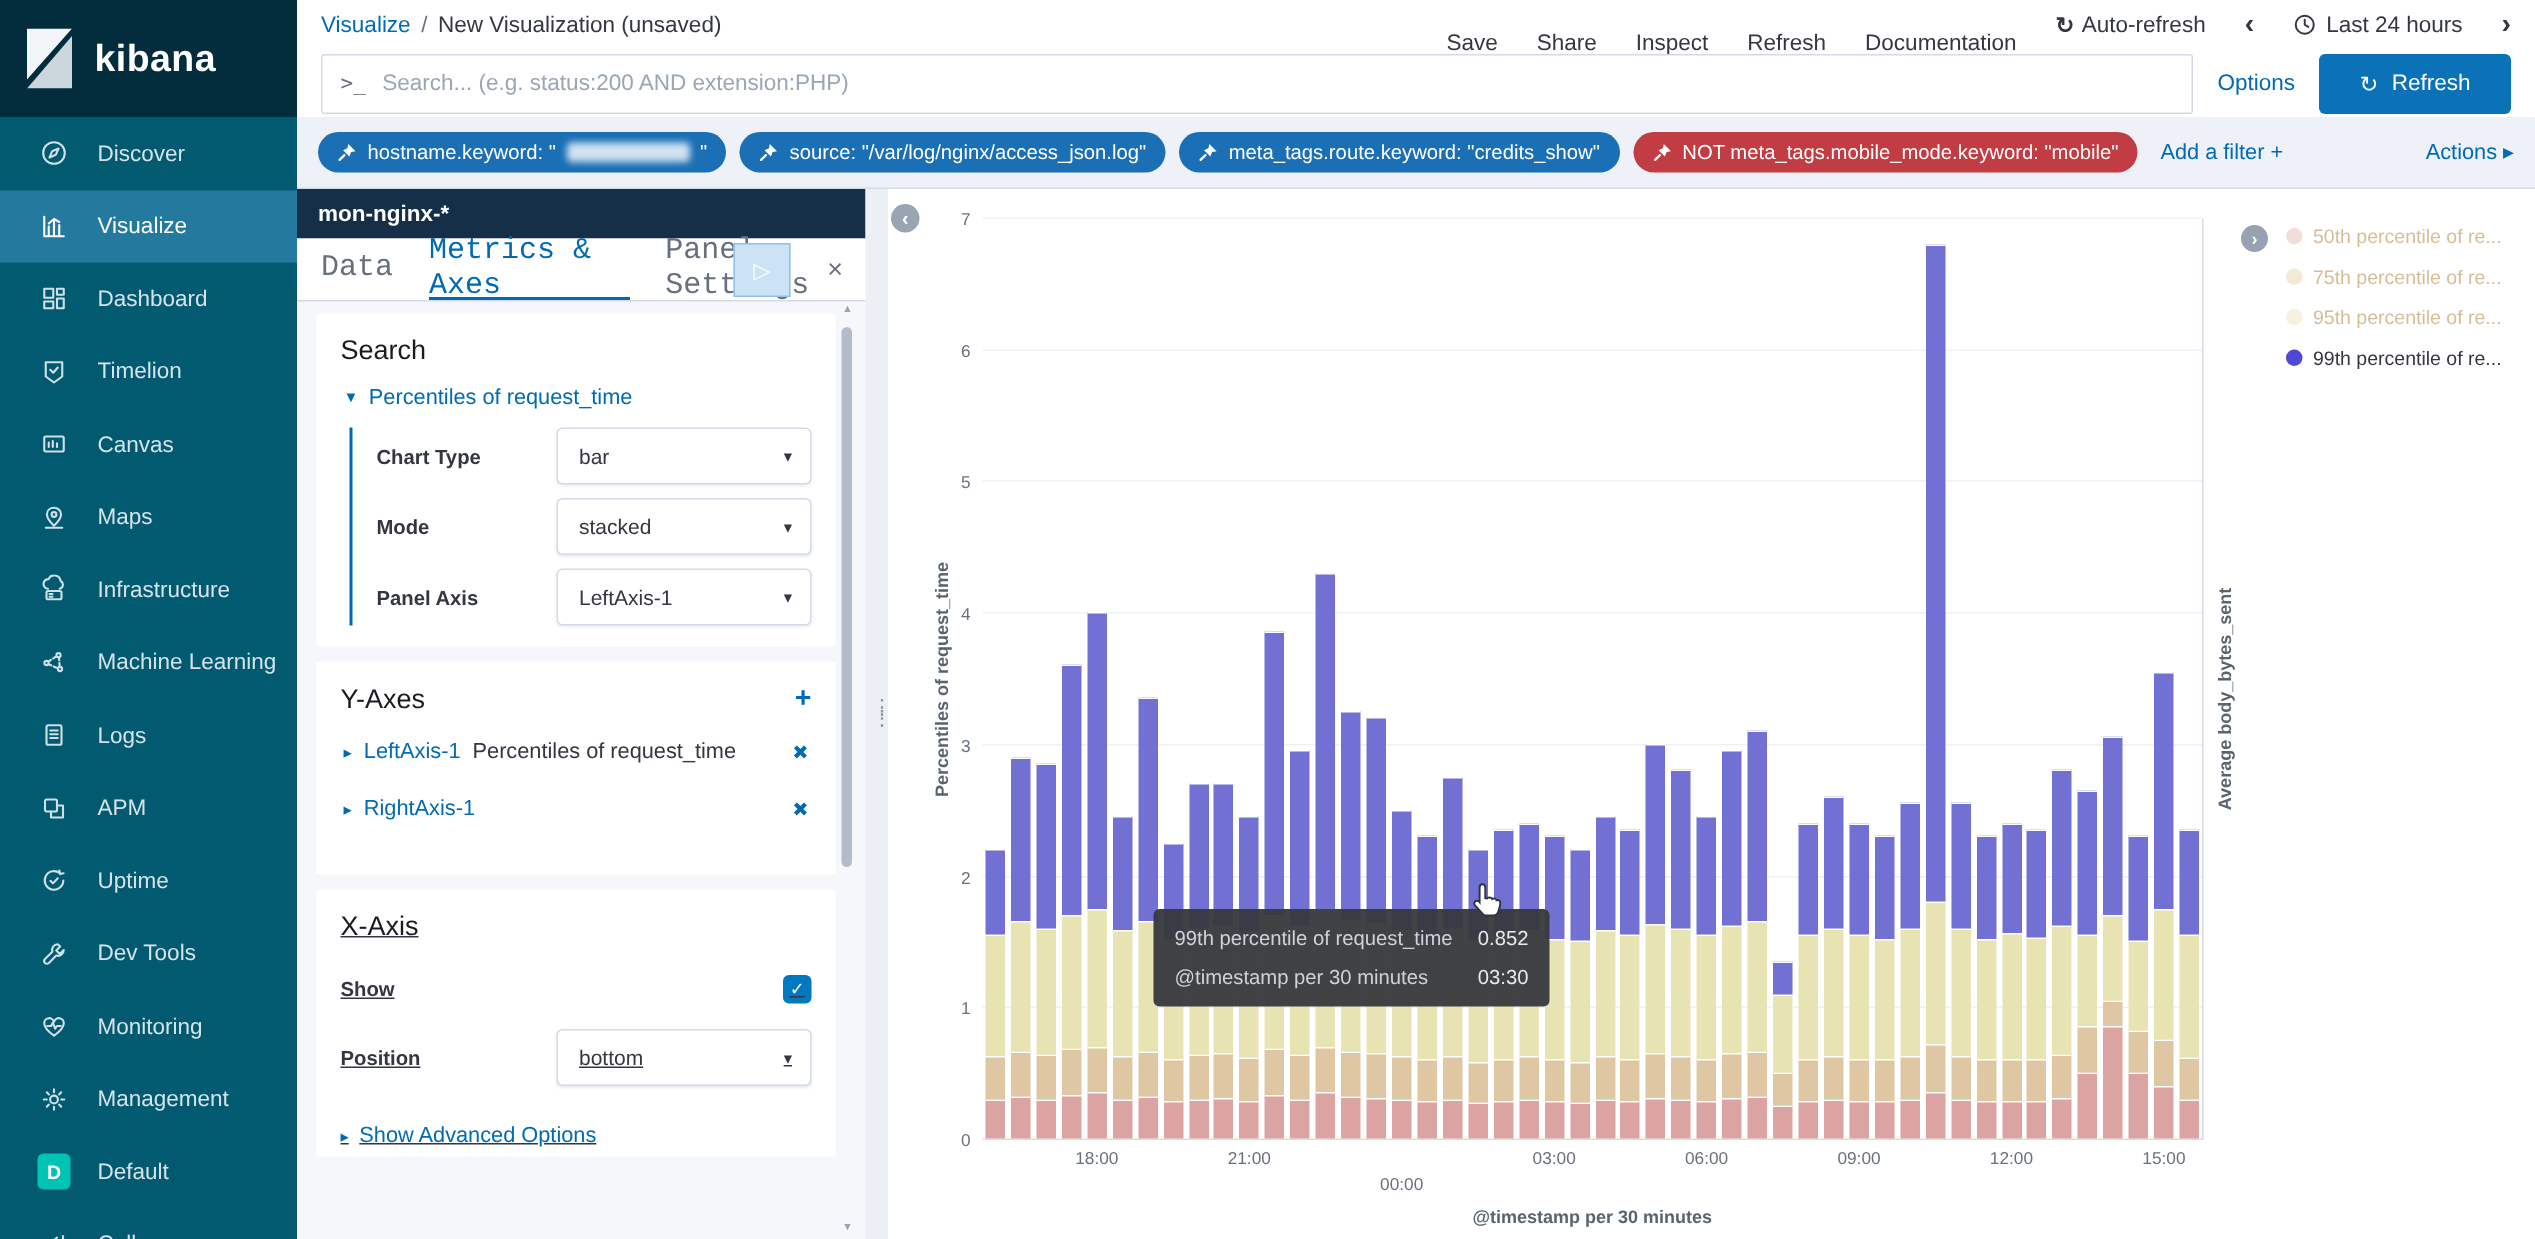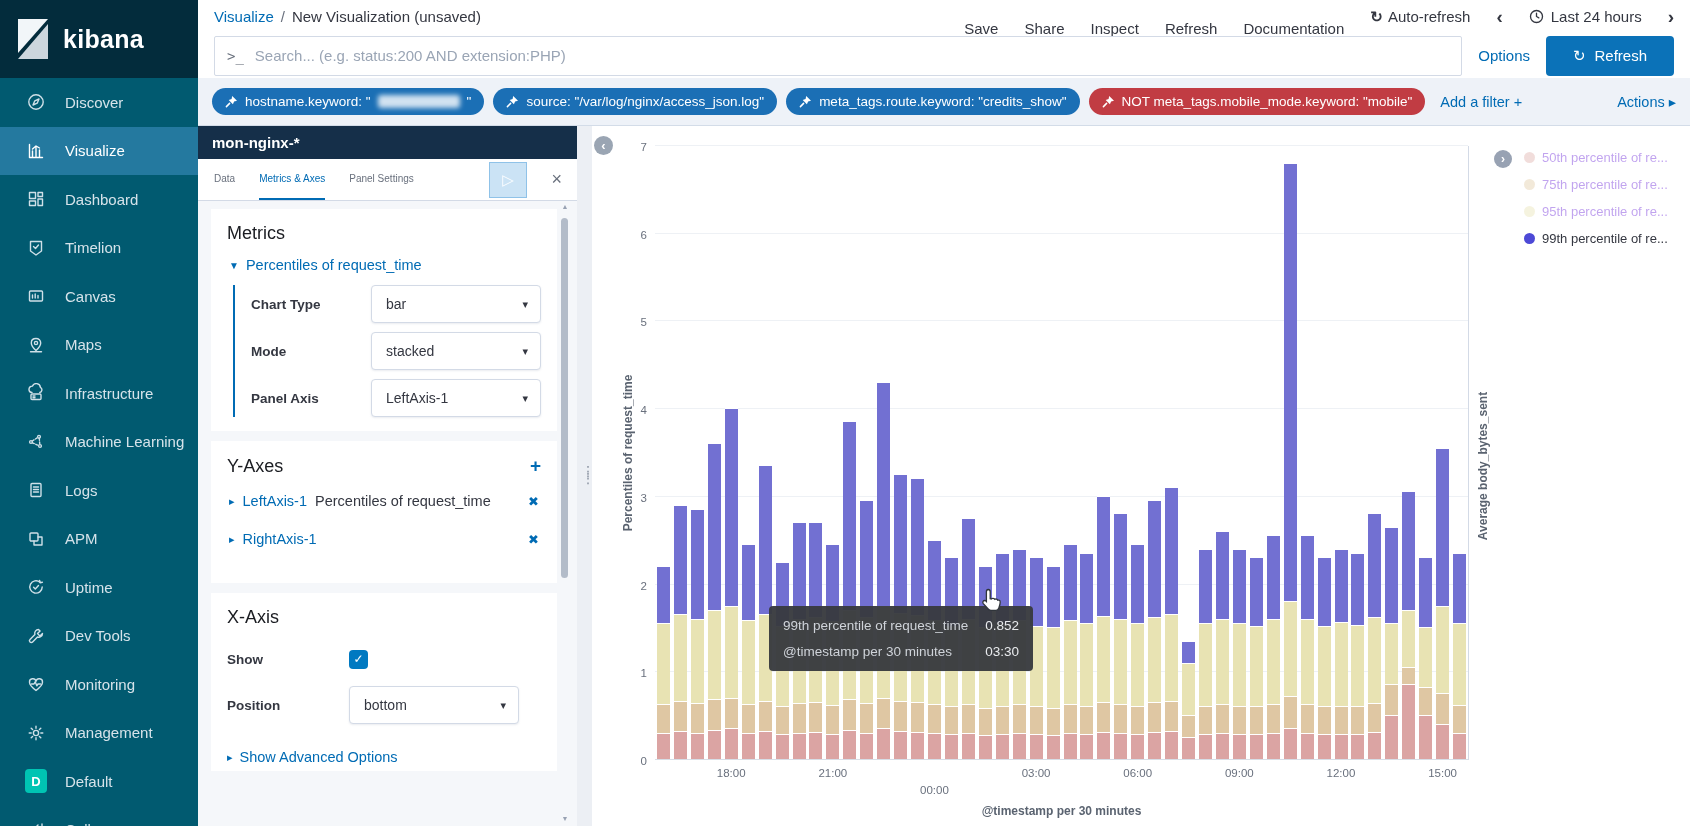--- a/index.html
+++ b/index.html
@@ -46,46 +46,46 @@
   .redacted { display:inline-block; width:82px; height:13px; border-radius:3px; background:rgba(255,255,255,.8); filter:blur(2.5px); }
   .add-filter { color:#006bb4; font-size:14.5px; margin-left:6px; cursor:pointer; white-space:nowrap; }
   .actions { margin-left:auto; color:#006bb4; font-size:14.5px; cursor:pointer; white-space:nowrap; }
 
   
   .content { position:absolute; top:126px; left:0; right:0; bottom:0; background:#f5f7fa; }
 
   .config-panel { position:absolute; left:0; top:0; width:379px; height:100%; background:#f5f7fa; display:flex; flex-direction:column; }
   .panel-header { height:33px; background:#152f49; color:#fff; font-weight:bold; font-size:15px; display:flex; align-items:center; padding-left:14px; flex:0 0 33px; }
   .panel-tabs { height:42px; background:#fff; border-bottom:1px solid #d3dae6; display:flex; align-items:stretch; padding-left:16px; gap:24px; position:relative; flex:0 0 42px; }
-  .tab { font-size:10px; color:#69707d; display:flex; align-items:center; cursor:pointer; border-bottom:2px solid transparent; }
+  .tab { font-size:20px; color:#69707d; display:flex; align-items:center; cursor:pointer; border-bottom:2px solid transparent;font-family:Liberation Mono, monospace; }
   .tab.active { color:#006bb4; border-bottom-color:#006bb4; }
   .apply-btn { position:absolute; right:50px; top:3px; width:38px; height:36px; background:#cbe3f5; border:1px solid #8fc2e8; display:flex; align-items:center; justify-content:center; color:#fdfeff; font-size:15px; cursor:pointer; }
   .close-x { position:absolute; right:15px; top:10px; color:#69707d; font-size:18px; cursor:pointer; }
 
   .panel-body { flex:1; overflow:hidden; padding:8px 20px 0 13px; position:relative; }
   .card { background:#fff; padding:14px 16px; margin-bottom:10px; }
   .card-heading { font-size:18px; color:#1a1c21; font-weight:normal; margin-bottom:13px; }
   .heading-row { display:flex; align-items:center; justify-content:space-between; }
   .plus { color:#006bb4; font-size:19px; font-weight:bold; cursor:pointer; }
   .agg-toggle { color:#006bb4; font-size:14.5px; margin:2px 0 12px 2px; cursor:pointer; display:flex; align-items:center; gap:7px; }
   .agg-body { border-left:2px solid #006bb4; margin-left:6px; padding-left:16px; display:flex; flex-direction:column; gap:9px; }
   .field-row { display:flex; align-items:center; justify-content:space-between; height:38px; }
   .field-label { font-weight:bold; font-size:13.5px; color:#343741; }
   .select { width:170px; height:38px; border:1px solid #d3dae6; border-radius:4px; background:#fff; display:flex; align-items:center; justify-content:space-between; padding:0 12px 0 14px; font-size:14px; color:#343741; box-shadow:0 1px 2px rgba(152,162,179,.2); cursor:pointer; }
   .caret { font-size:11px; color:#343741; }
   .axis-row { display:flex; align-items:center; gap:8px; font-size:14.5px; margin:16px 2px 22px; }
   .tri { color:#006bb4; font-size:11px; cursor:pointer; }
   .axis-name { color:#006bb4; cursor:pointer; }
   .axis-desc { color:#343741; }
   .axis-x { margin-left:auto; color:#006bb4; font-size:13px; cursor:pointer; }
-  .xrow { display:flex; align-items:center; margin-bottom:10px; height:36px; }
+  .xrow { display:flex; align-items:center; margin-bottom:10px; height:36px;justify-content:space-between; }
   .xrow .field-label { width:122px; }
   .checkbox { width:19px; height:19px; background:#0079c1; border-radius:4px; color:#fff; font-size:12px; display:flex; align-items:center; justify-content:center; cursor:pointer; }
   .advanced { color:#006bb4; font-size:14.5px; margin-top:26px; display:flex; align-items:center; gap:7px; cursor:pointer; }
-  .x-axis-card { height:178px; margin-bottom:12px; }
+  .x-axis-card { height:178px; margin-bottom:12px;text-decoration:underline; }
 
   .scroll-track { position:absolute; left:362px; top:76px; bottom:2px; width:10px; }
   .scroll-btn { position:absolute; left:0; width:10px; height:10px; color:#98a2b3; font-size:7px; text-align:center; line-height:10px; cursor:pointer; }
   .scroll-thumb { position:absolute; left:1px; top:16px; width:7px; height:360px; background:#b3bcc9; border-radius:4px; cursor:pointer; }
 
   .divider { position:absolute; left:379px; top:0; width:15px; height:100%; background:#eceff4; }
   .drag-dots { position:absolute; left:4px; top:342px; color:#8b93a2; font-size:14px; line-height:7px; letter-spacing:-1px; cursor:col-resize; }
 
   
   .chart-area { position:absolute; left:394px; top:0; right:0; bottom:0; background:#fff; }
@@ -95,21 +95,21 @@
   .gridline.baseline { background:#d8dee6; }
   .ytick { position:absolute; left:-30px; width:22px; text-align:right; font-size:11.5px; color:#69707d; }
   .xtick { position:absolute; top:100%; margin-top:7px; transform:translateX(-50%); font-size:11.5px; color:#69707d; white-space:nowrap; }
   .seg { position:absolute; border-top:1px solid #fff; cursor:pointer; }
   .xlabel { position:absolute; left:63px; width:813px; top:678px; text-align:center; font-size:12px; font-weight:bold; color:#5a6370; }
   .ylab-left { position:absolute; left:36px; top:327px; transform:translate(-50%,-50%) rotate(-90deg); white-space:nowrap; font-size:12px; font-weight:bold; color:#5a6370; }
   .ylab-right { position:absolute; left:891px; top:340px; transform:translate(-50%,-50%) rotate(-90deg); white-space:nowrap; font-size:12px; font-weight:bold; color:#5a6370; }
   .vline-right { position:absolute; left:876px; top:20px; height:614px; width:1px; background:#d3dae6; }
   .legend { position:absolute; left:932px; top:24px; display:flex; flex-direction:column; gap:12px; font-size:13px; }
   .legend-item { display:flex; align-items:center; gap:7px; color:#343741; cursor:pointer; white-space:nowrap; }
-  .legend-item.faded { opacity:.42; color:#6d28d9; }
+  .legend-item.faded { opacity:.42; color:#a16207; }
   .dot { width:11px; height:11px; border-radius:50%; flex:0 0 11px; }
   .legend-toggle { position:absolute; left:902px; top:24px; width:18px; height:18px; border-radius:50%; background:#98a2b3; color:#fff; font-size:12px; font-weight:bold; display:flex; align-items:center; justify-content:center; cursor:pointer; }
   .tooltip { position:absolute; left:177px; top:480px; width:264px; padding:12px 14px; background:rgba(56,58,62,.96); border-radius:4px; color:#cfd3d9; font-size:13.5px; display:flex; flex-direction:column; gap:11px; }
   .t-row { display:flex; justify-content:space-between; gap:16px; white-space:nowrap; }
   .t-val { color:#e8eaed; }
   .cursor { position:absolute; left:388px; top:462px; }
 </style>
 </head>
 <body>
 
@@ -371,21 +371,21 @@
       <div class="panel-tabs">
         <span class="tab">Data</span>
         <span class="tab active">Metrics &amp; Axes</span>
         <span class="tab">Panel Settings</span>
         <span class="apply-btn">▷</span>
         <span class="close-x">×</span>
       </div>
 
       <div class="panel-body">
         <div class="card">
-          <div class="card-heading">Metrics</div>
+          <div class="card-heading">Search</div>
           <div class="agg-toggle">
             <span class="tri" style="font-size:10px;">▼</span>
             <span>Percentiles of request_time</span>
           </div>
           <div class="agg-body">
               <div class="field-row">
                 <span class="field-label">Chart Type</span>
                 <div class="select">
                   <span>bar</span>
                   <span class="caret">▾</span>

